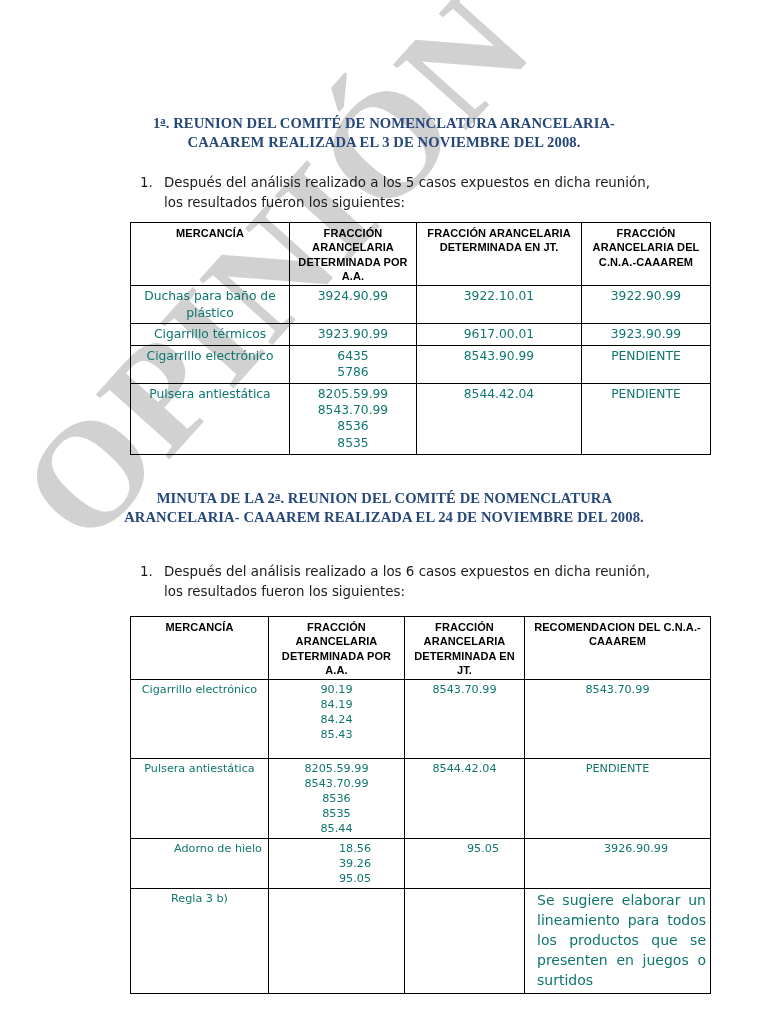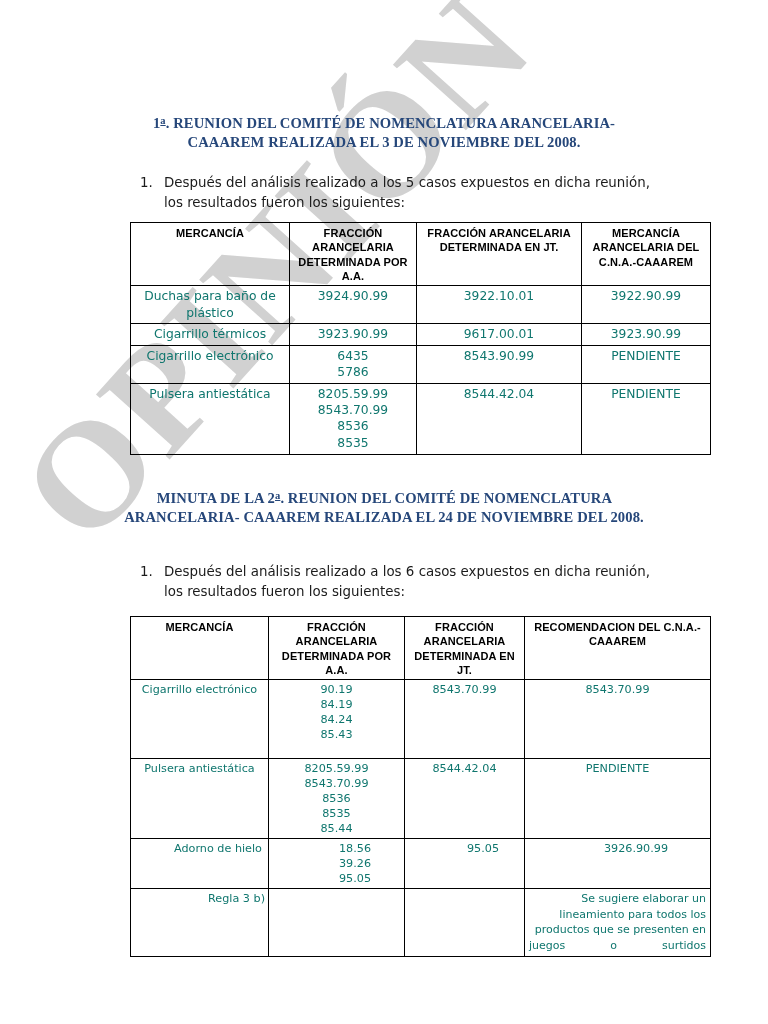--- a/index.html
+++ b/index.html
@@ -159,27 +159,27 @@
   #table-2 { left: 130px; top: 616px; width: 552px; }
   #table-2 th.c0, #table-2 td.c0 { width: 131px; }
   #table-2 th.c1, #table-2 td.c1 { width: 129px; }
   #table-2 th.c2, #table-2 td.c2 { width: 113px; }
   #table-2 th.c3, #table-2 td.c3 { width: 179px; }
   #table-2 thead th { height: 50px; vertical-align: top; padding-top: 3px; }
   #table-2 td { font-size: 11.2px; }
   #table-2 tr.r0 td { height: 74px; }
   #table-2 tr.r1 td { height: 65px; }
   #table-2 tr.r2 td { height: 45px; padding-left: 40px; }
-  #table-2 tr.r3 td { height: 55px; text-align: right; }
+  #table-2 tr.r3 td { height: 55px; }
   #table-2 td.note {
     text-align: justify;
     text-align-last: justify;
-    font-size: 11px;
+    font-size: 14px;
     line-height: 1.42;
-    padding: 2px 4px 2px 4px;
+    padding: 2px 4px 2px 12px;
   }
 </style>
 </head>
 <body>
 
 <div class="page">
 
   <div class="watermark-layer">
     <div class="watermark-text">OPINIÓN</div>
   </div>
@@ -195,21 +195,21 @@
       <span class="num">1.</span>
       <span class="txt">Después del análisis realizado a los 5 casos expuestos en dicha reunión, los resultados fueron los siguientes:</span>
     </div>
 
     <table class="doc-table" id="table-1">
       <thead>
         <tr>
           <th class="c0">MERCANCÍA</th>
           <th class="c1">FRACCIÓN ARANCELARIA DETERMINADA POR A.A.</th>
           <th class="c2">FRACCIÓN ARANCELARIA DETERMINADA EN JT.</th>
-          <th class="c3">MERCANCÍA ARANCELARIA DEL C.N.A.-CAAAREM</th>
+          <th class="c3">FRACCIÓN ARANCELARIA DEL C.N.A.-CAAAREM</th>
         </tr>
       </thead>
       <tbody>
         <tr class="r0">
           <td class="c0">
               <div class="cell-lines">
                 <span>Duchas para baño de plástico</span>
               </div>
             </td>
           <td class="c1">

